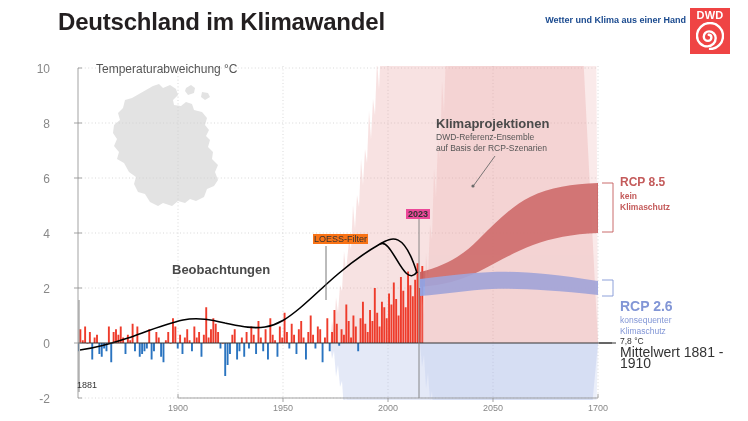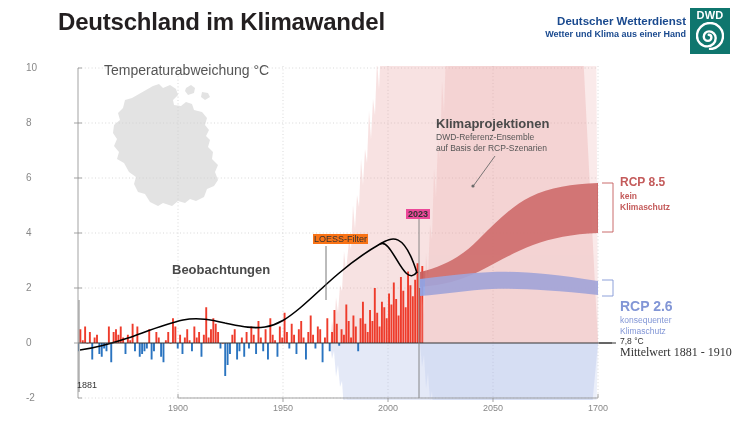--- a/index.html
+++ b/index.html
@@ -18,40 +18,40 @@
     position:absolute;left:58px;top:8px;
     font-size:24px;font-weight:bold;color:#231f20;
     letter-spacing:-0.2px;
   }
   .logo{position:absolute;left:530px;top:14px;width:200px;height:40px;}
   .logo-text{position:absolute;right:44px;top:0;text-align:right;}
   .logo-l1{font-size:11.5px;font-weight:bold;color:#1a4a8f;line-height:14px;}
   .logo-l2{font-size:9px;font-weight:bold;color:#1a4a8f;line-height:12px;}
   .logo-mark{
     position:absolute;right:0;top:-6px;width:40px;height:46px;
-    background:#0f766e;
+    background:#ef4444;
   }
   .logo-mark .dwd{
     position:absolute;top:1px;left:0;width:40px;text-align:center;
     color:#ffffff;font-size:11px;font-weight:bold;letter-spacing:0.3px;
   }
   .logo-mark svg{position:absolute;left:6px;top:14px;}
 
   
   .plot{position:absolute;left:0;top:0;width:748px;height:421px;}
   .plot svg{position:absolute;left:0;top:0;}
 
   
   .ylab{
-    position:absolute;left:104px;top:62px;
-    font-size:14px;color:#555;
+    position:absolute;left:96px;top:62px;
+    font-size:12px;color:#555;
   }
   .ytick{
-    position:absolute;width:24px;
-    font-size:10px;color:#888;
+    position:absolute;width:24px;text-align:right;
+    font-size:12px;color:#888;
   }
   .xtick{
     position:absolute;width:50px;text-align:center;
     font-size:9px;color:#888;
   }
   .lbl-1881{
     position:absolute;left:77px;top:380px;
     font-size:9px;font-weight:normal;color:#333;
   }
   .lbl-2023{
@@ -74,32 +74,31 @@
 
   .rcp85{position:absolute;left:620px;top:174px;}
   .rcp85 .big{font-size:12px;font-weight:bold;color:#c45b5b;line-height:17px;}
   .rcp85 .sm{font-size:8.5px;font-weight:bold;color:#c45b5b;line-height:10.5px;}
   .rcp26{position:absolute;left:620px;top:271px;}
   .rcp26 .big{font-size:14px;font-weight:bold;color:#8296d6;line-height:17px;margin-top:27px;}
   .rcp26 .sm{font-size:8.5px;font-weight:normal;color:#8296d6;line-height:10.5px;}
 
   .meanlbl{position:absolute;left:620px;top:336px;}
   .meanlbl .m1{font-size:8.5px;color:#333;line-height:11px;}
-  .meanlbl .m2{font-size:12px;color:#333;line-height:11px;font-family:Liberation Serif, serif;}
+  .meanlbl .m2{font-size:14px;color:#333;line-height:11px;}
 </style>
 </head>
 <body>
 
 <div id="root">
 
   <div class="title">Deutschland im Klimawandel</div>
 
   <div class="logo">
     <div class="logo-text">
-      <div class="logo-l1">Deutscher Wetterdienst</div>
       <div class="logo-l2">Wetter und Klima aus einer Hand</div>
     </div>
     <div class="logo-mark">
       <div class="dwd">DWD</div>
       <svg width="28" height="28" viewBox="0 0 28 28">
         <path d="M14 27a13 13 0 1 0-13-13 10.4 10.4 0 0 0 10.4 10.4A8.3 8.3 0 0 0 19.7 16 6.6 6.6 0 0 0 13.1 9.4 5.3 5.3 0 0 0 7.8 14.7a4.2 4.2 0 0 0 4.2 4.2 3.4 3.4 0 0 0 3.4-3.4 2.7 2.7 0 0 0-2.7-2.7" fill="none" stroke="#ffffff" stroke-width="2.4" stroke-linecap="round"></path>
       </svg>
     </div>
   </div>
 

